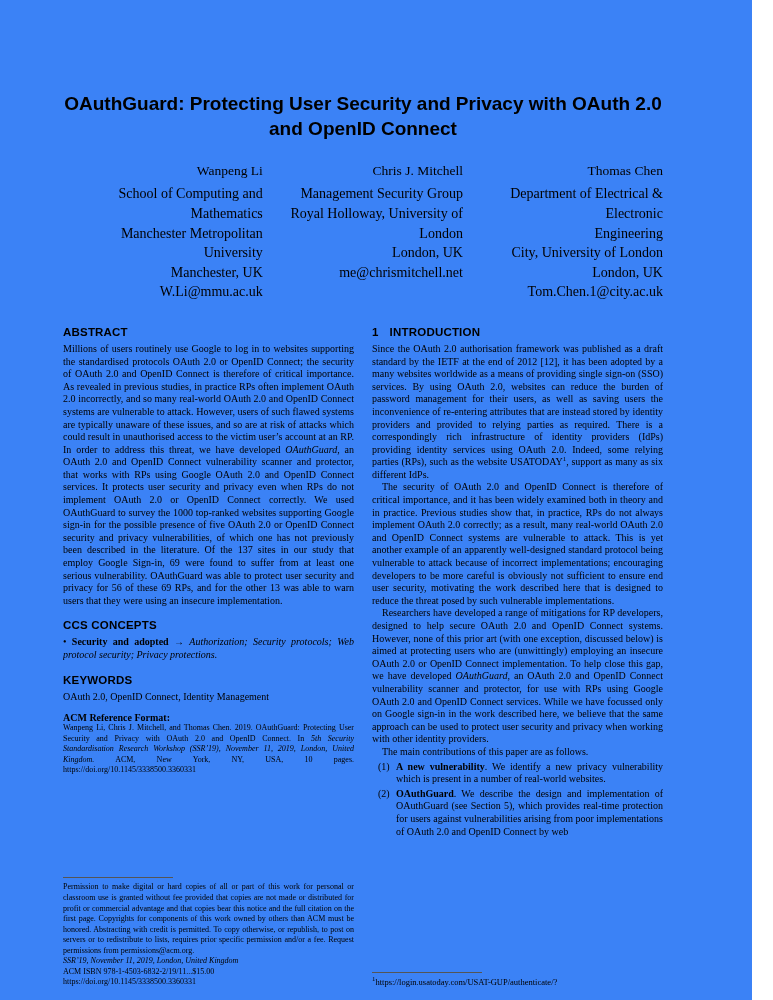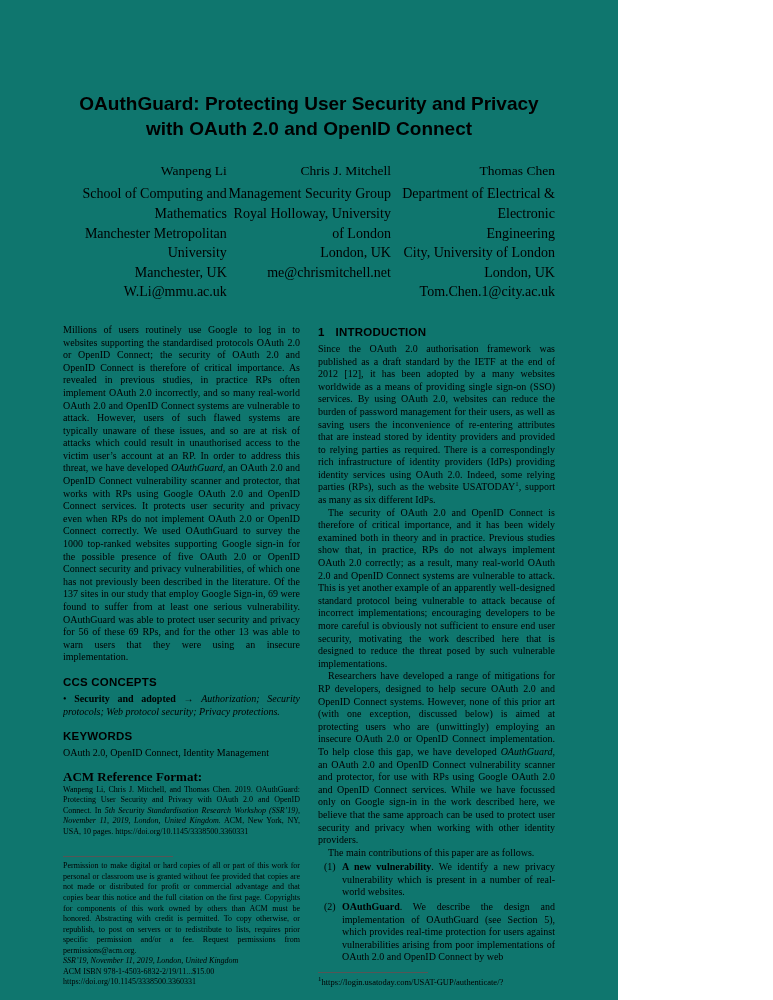--- a/index.html
+++ b/index.html
@@ -3,24 +3,24 @@
 <meta charset="utf-8">
 <style>
   * { margin:0; padding:0; box-sizing:border-box; }
   html, body { background:#ffffff; }
   body {
     width:773px; height:1000px;
     font-family:"Liberation Serif", serif;
     color:#000;
   }
   .page {
-    width:618px; height:1000px;
-    padding:92px 63px 0 63px;
+    width:752px; height:1000px;
+    padding:92px 89px 0 63px;
     position:relative; overflow:hidden;
-    background:#0f766e;
+    background:#3b82f6;
   }
   
   .title {
     font-family:"Liberation Sans", sans-serif;
     font-weight:bold; font-size:19px; line-height:1.3;
     text-align:center; max-width:640px; margin:0 auto;
   }
   .authors { display:flex; justify-content:space-between; margin-top:22px; }
   .author { width:33.3%; text-align:right; }
   .author-name { font-size:13.5px; margin-bottom:5px; }
@@ -36,21 +36,21 @@
     font-family:"Liberation Sans", sans-serif;
     font-size:11.5px; font-weight:bold;
     margin:12px 0 5px 0; letter-spacing:0.2px;
   }
   .col h2.sec:first-child { margin-top:2px; }
   .sec-num { display:inline-block; }
   .sec-title { display:inline-block; margin-left:11px; }
   .body-text { font-size:10px; line-height:1.26; text-align:justify; }
   .indent { text-indent:10px; }
   .smallprint { font-size:8px; line-height:1.32; text-align:justify; }
-  .acmref-heading { font-size:13px; font-weight:bold; margin-top:9px; }
+  .acmref-heading { font-size:10px; font-weight:bold; margin-top:9px; }
   .acmref { font-size:8px; line-height:1.32; text-align:justify; }
   .perm-line { text-align:left; }
   .col-footer { margin-top:auto; padding-bottom:8px; }
   .footrule { border:none; border-top:1px solid #555; width:110px; margin:0 0 4px 0; }
   .footnote { font-size:8.5px; line-height:1.3; }
   .contrib {
     position:relative; padding-left:24px;
     font-size:10px; line-height:1.26; text-align:justify; margin-top:2px;
   }
   .contrib .num { position:absolute; left:6px; }
@@ -87,20 +87,21 @@
       <div class="aff-line">Engineering</div>
       <div class="aff-line">City, University of London</div>
       <div class="aff-line">London, UK</div>
       <div class="aff-line">Tom.Chen.1@city.ac.uk</div>
     </div>
   </div>
 
   <div class="columns">
 
     <div class="col">
+      <h2 class="sec">ABSTRACT</h2>
       <p class="body-text"><span>Millions of users routinely use Google to log in to websites supporting the standardised protocols OAuth 2.0 or OpenID Connect; the security of OAuth 2.0 and OpenID Connect is therefore of critical importance. As revealed in previous studies, in practice RPs often implement OAuth 2.0 incorrectly, and so many real-world OAuth 2.0 and OpenID Connect systems are vulnerable to attack. However, users of such flawed systems are typically unaware of these issues, and so are at risk of attacks which could result in unauthorised access to the victim user’s account at an RP. In order to address this threat, we have developed </span><i>OAuthGuard</i><span>, an OAuth 2.0 and OpenID Connect vulnerability scanner and protector, that works with RPs using Google OAuth 2.0 and OpenID Connect services. It protects user security and privacy even when RPs do not implement OAuth 2.0 or OpenID Connect correctly. We used OAuthGuard to survey the 1000 top-ranked websites supporting Google sign-in for the possible presence of five OAuth 2.0 or OpenID Connect security and privacy vulnerabilities, of which one has not previously been described in the literature. Of the 137 sites in our study that employ Google Sign-in, 69 were found to suffer from at least one serious vulnerability. OAuthGuard was able to protect user security and privacy for 56 of these 69 RPs, and for the other 13 was able to warn users that they were using an insecure implementation.</span></p>
 
       <h2 class="sec">CCS CONCEPTS</h2>
       <p class="body-text"><span>• </span><b>Security and adopted</b><span> → </span><i>Authorization; Security protocols; Web protocol security; Privacy protections.</i></p>
 
       <h2 class="sec">KEYWORDS</h2>
       <p class="body-text">OAuth 2.0, OpenID Connect, Identity Management</p>
 
       <p class="acmref-heading">ACM Reference Format:</p>
       <p class="acmref"><span>Wanpeng Li, Chris J. Mitchell, and Thomas Chen. 2019. OAuthGuard: Protecting User Security and Privacy with OAuth 2.0 and OpenID Connect. In </span><i>5th Security Standardisation Research Workshop (SSR’19), November 11, 2019, London, United Kingdom.</i><span> ACM, New York, NY, USA, 10 pages. </span><span>https://doi.org/10.1145/3338500.3360331</span></p>

